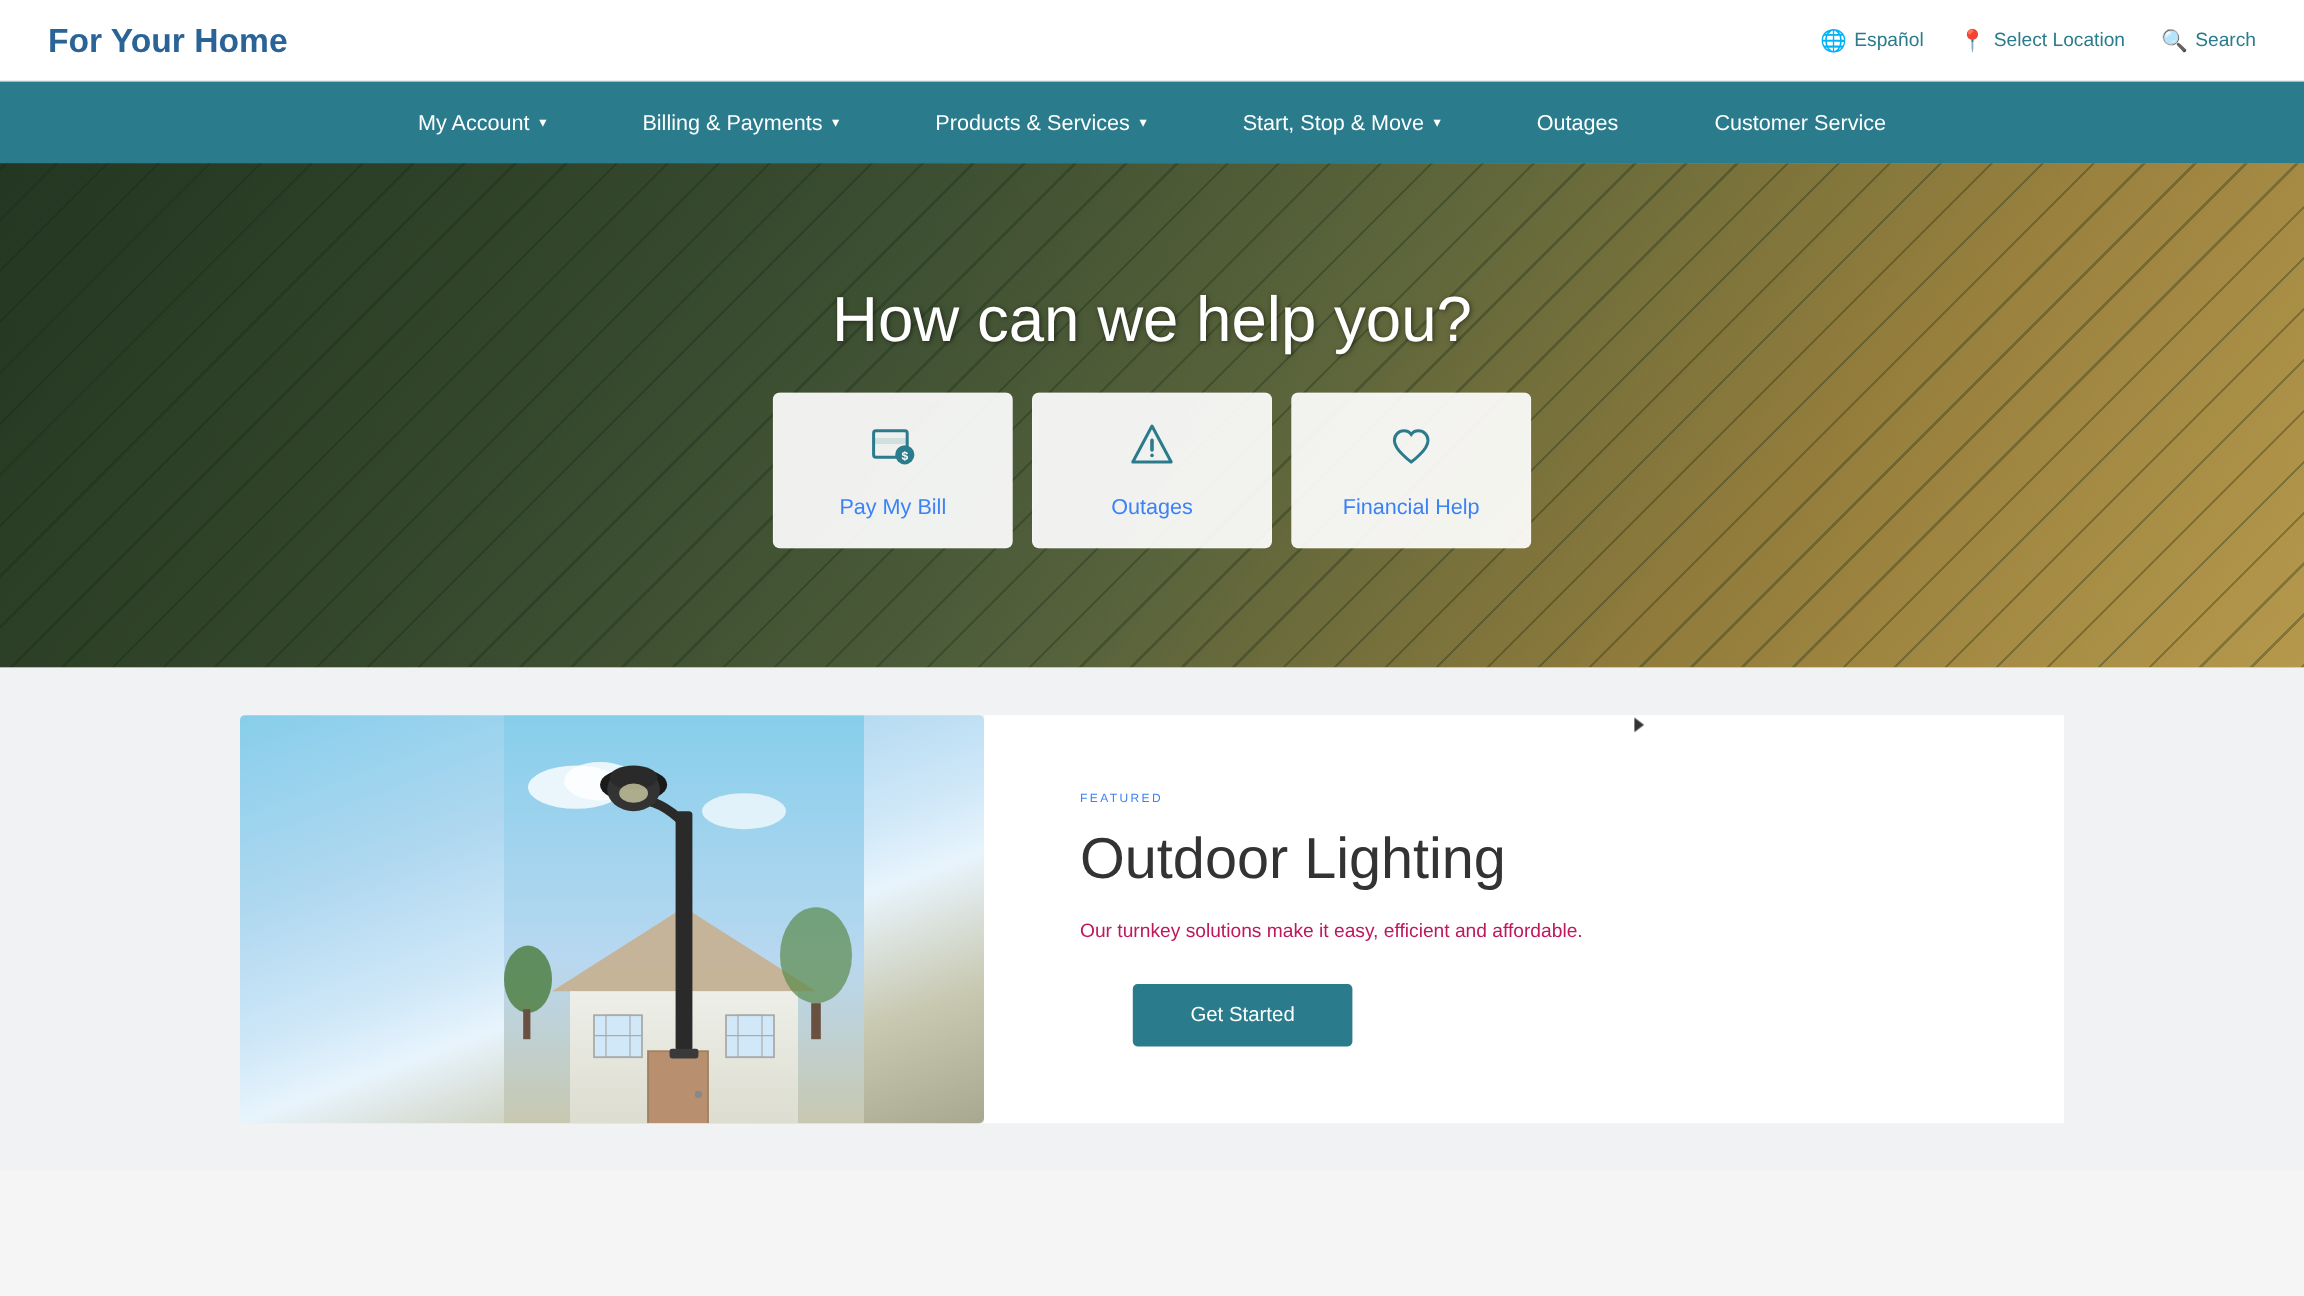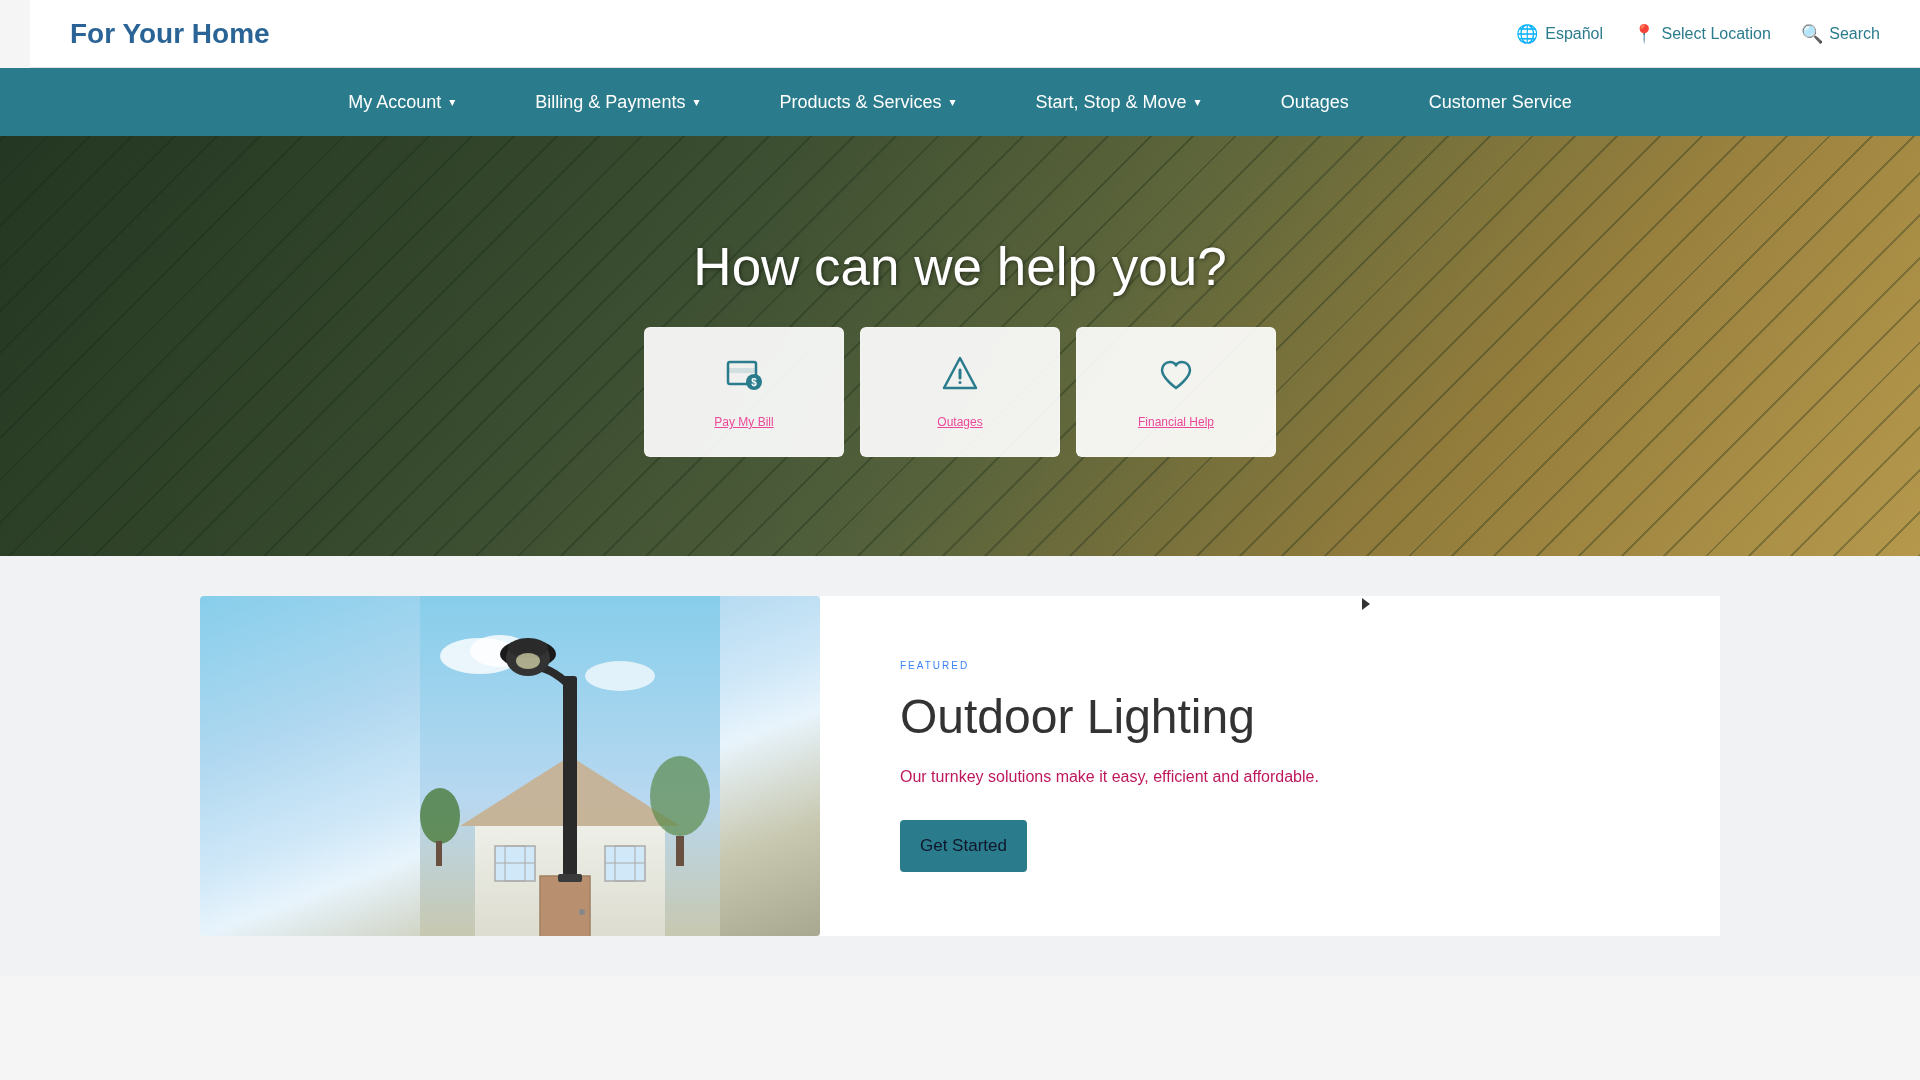--- a/index.html
+++ b/index.html
@@ -7,21 +7,20 @@
 
     
     .top-bar {
       background: #fff;
       display: flex;
       align-items: center;
       justify-content: space-between;
       padding: 0 40px;
       height: 68px;
       border-bottom: 1px solid #e0e0e0;
-      margin-left: 30px;
     }
     .top-bar-logo {
       font-size: 28px;
       font-weight: 600;
       color: #2a6496;
     }
     .top-bar-right {
       display: flex;
       align-items: center;
       gap: 30px;
@@ -130,25 +129,24 @@
       gap: 12px;
       cursor: pointer;
       transition: background 0.2s;
       border: 1px solid rgba(255,255,255,0.3);
     }
     .hero-card-icon {
       font-size: 36px;
       color: #2a7b8c;
     }
     .hero-card-label {
-      font-size: 12px;
-      color: #ec4899;
+      font-size: 18px;
+      color: #3b82f6;
       text-align: center;
       font-weight: 500;
-      text-decoration: underline;
     }
 
     
     .featured-section {
       background: #f0f2f4;
       padding: 40px 200px;
       display: flex;
       align-items: stretch;
       min-height: 380px;
     }
@@ -193,28 +191,29 @@
       line-height: 1.1;
     }
     .featured-desc {
       font-size: 16px;
       color: #be185d;
       line-height: 1.6;
     }
     .featured-btn {
       display: inline-block;
       background: #2a7b8c;
-      color: #0f172a;
-      padding: 16px 20px;
+      color: #ffffff;
+      padding: 16px 48px;
       border-radius: 4px;
       font-size: 17px;
       cursor: pointer;
       border: none;
       width: fit-content;
       margin-top: 10px;
+      margin-left: 44px;
     }
 
     
     .cursor {
       position: fixed;
       width: 16px;
       height: 16px;
       pointer-events: none;
       z-index: 9999;
     }

